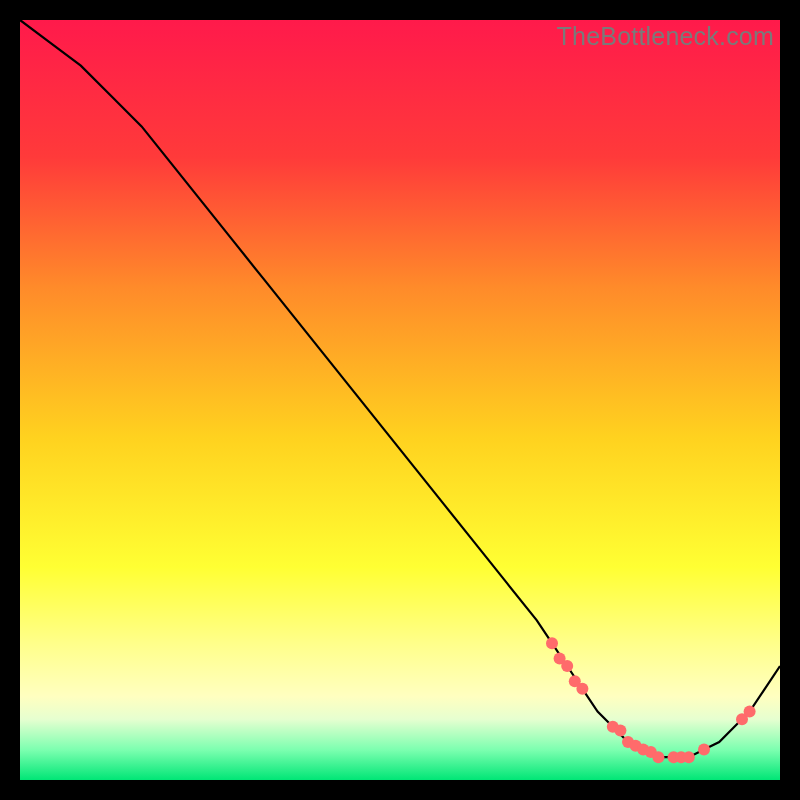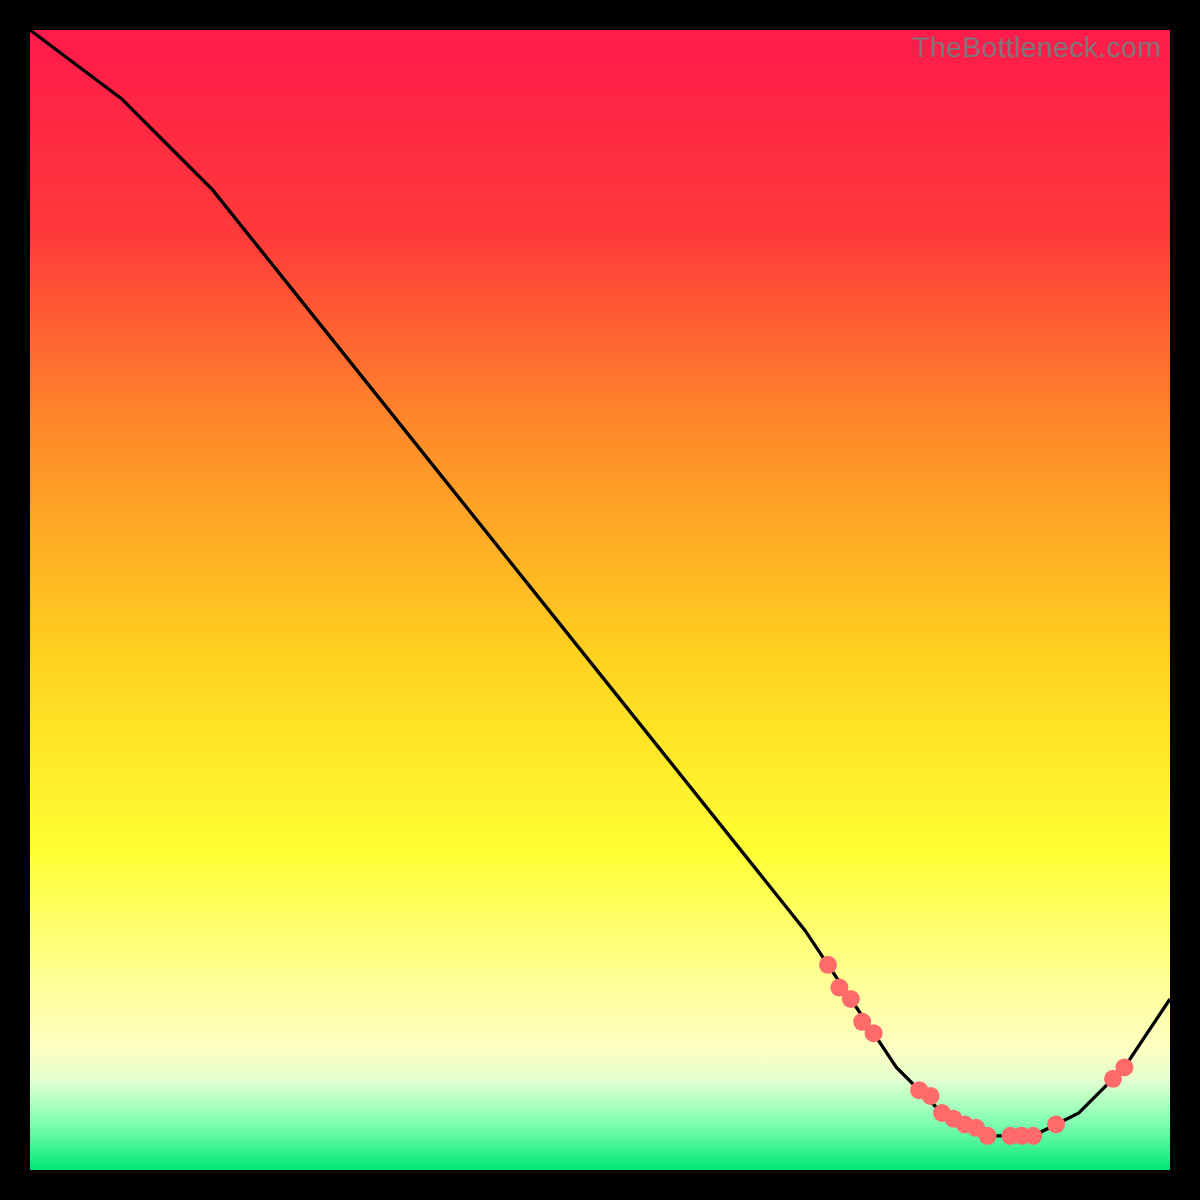--- a/index.html
+++ b/index.html
@@ -24,21 +24,21 @@
     left: 0;
     top: 0;
     width: 760px;
     height: 760px;
   }
   .watermark {
     position: absolute;
     top: 2px;
     right: 6px;
     color: #7a7a7a;
-    font-size: 19px;
+    font-size: 25px;
     font-weight: 500;
     letter-spacing: 0.2px;
     user-select: none;
   }
   svg { display: block; }
 </style>
 </head>
 <body>
 
 <div class="frame">

